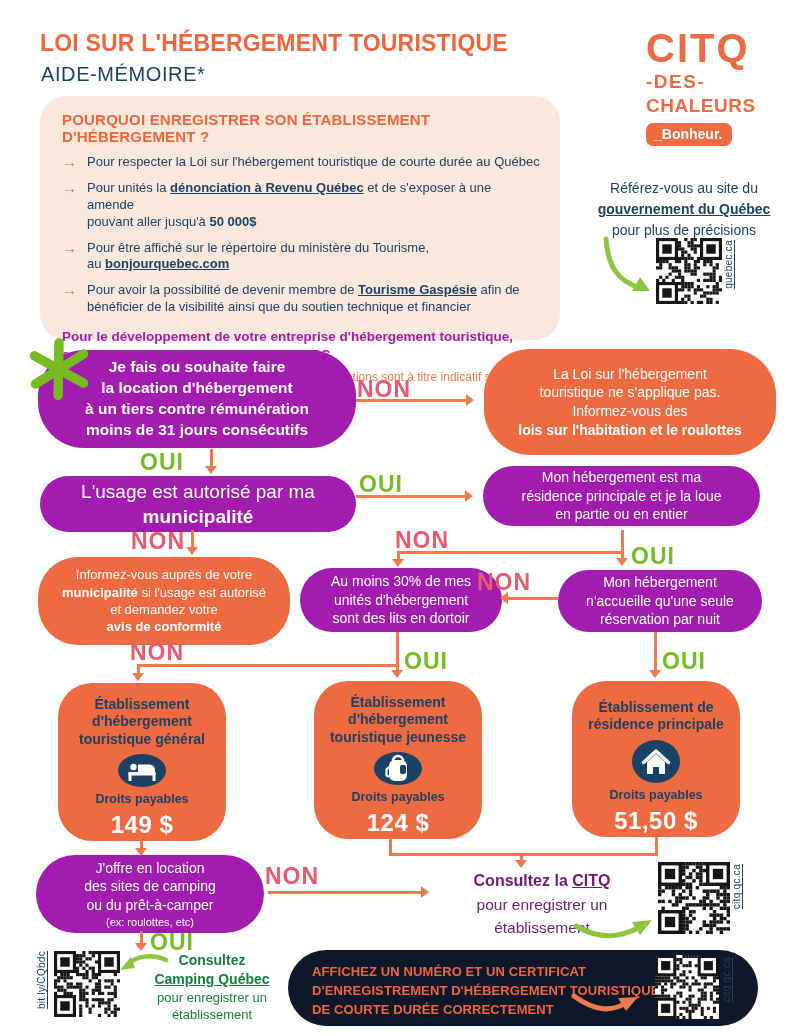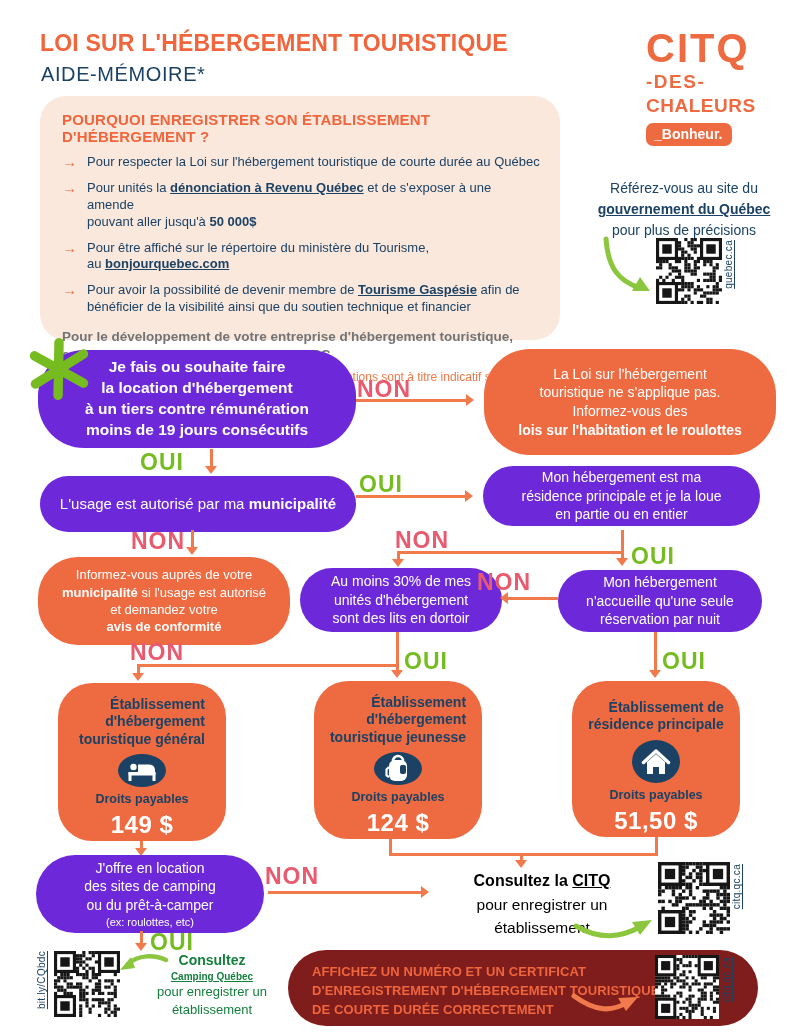--- a/index.html
+++ b/index.html
@@ -17,52 +17,52 @@
   .logo-baie { font-size:40px; font-weight:800; letter-spacing:2px; line-height:1; }
   .logo-des { font-size:19px; font-weight:800; letter-spacing:1.5px; margin-top:3px; }
   .logo-chaleurs { font-size:19px; font-weight:800; letter-spacing:.5px; margin-top:2px; }
   .logo-chip { display:inline-block; margin-top:6px; background:#EE6A41; color:#fff; font-size:14px; font-weight:700; padding:3px 10px 4px 8px; border-radius:7px; }
 
   
   .whybox { position:absolute; left:40px; top:96px; width:520px; height:244px; background:#FBE8DD; border-radius:26px; padding:15px 20px 8px 22px; }
   .why-heading { color:#F0653C; font-weight:800; font-size:15px; letter-spacing:.2px; margin-bottom:9px; }
   .bullet { display:flex; gap:7px; margin-bottom:9px; color:#1B4264; font-size:13px; line-height:1.3; }
   .barrow { color:#EE6A41; font-weight:800; font-size:15px; width:18px; flex:none; line-height:1.1; }
-  .why-footer { color:#737373; font-weight:800; font-size:13.5px; line-height:1.3; margin-top:12px; }
+  .why-footer { color:#a21caf; font-weight:800; font-size:13.5px; line-height:1.3; margin-top:12px; }
   .why-note { color:#F0784A; font-size:12px; text-align:right; margin-top:7px; }
 
   
   .gouv { position:absolute; left:575px; top:178px; width:218px; text-align:center; color:#1B4264; font-size:14px; line-height:1.5; }
 
   
   .node { position:absolute; display:flex; flex-direction:column; justify-content:center; align-items:center; text-align:center; color:#fff; line-height:1.34; }
-  .navy { background:#6d28d9; }
-  .orangebg { background:#EE6A41;text-align:right; }
+  .navy { background:#a21caf; }
+  .orangebg { background:#EE6A41; }
   .lbl { position:absolute; font-weight:800; font-size:23px; letter-spacing:1px; }
   .lbl-non { color:#E95A6F; }
   .lbl-oui { color:#76BC21; }
   .hline { position:absolute; height:3px; background:#F07A4C; }
   .vline { position:absolute; width:3px; background:#F07A4C; }
   .arr { position:absolute; width:0; height:0; border:solid transparent; }
   .arr-down  { border-width:8px 6px 0 6px; border-top-color:#F07A4C; }
   .arr-right { border-width:6px 0 6px 8px; border-left-color:#F07A4C; }
   .arr-left  { border-width:6px 8px 6px 0; border-right-color:#F07A4C; }
 
   .result { justify-content:flex-start; padding-top:13px; border-radius:34px; }
   .rtitle { color:#1B4264; font-weight:800; font-size:14px; line-height:1.24; }
   .icon-circle { width:48px; height:48px; border-radius:50%; background:#1B4264; display:flex; align-items:center; justify-content:center; margin:6px 0 4px; }
   .fee-label { color:#1B4264; font-weight:800; font-size:12.5px; }
   .fee { color:#fff; font-weight:800; font-size:24px; letter-spacing:.5px; margin-top:1px; }
 
   .qr { position:absolute; background:#fff; }
   .vlabel { position:absolute; writing-mode:vertical-rl; transform:rotate(180deg); color:#1B4264; font-size:10px; letter-spacing:.3px; text-decoration:underline; line-height:1; }
 
-  .citq-block { position:absolute; left:438px; top:869px; width:208px; text-align:center; color:#000000; font-size:15.5px; line-height:1.5; }
+  .citq-block { position:absolute; left:438px; top:869px; width:208px; text-align:center; color:#701a75; font-size:15.5px; line-height:1.5; }
   .camp-block { position:absolute; left:136px; top:951px; width:152px; text-align:center; color:#15803d; font-size:13px; line-height:1.35; }
-  .banner { position:absolute; left:288px; top:950px; width:470px; height:76px; background:#7f1d1d; border-radius:38px; padding:13px 0 0 24px; }
+  .banner { position:absolute; left:288px; top:950px; width:470px; height:76px; background:#0f172a; border-radius:38px; padding:13px 0 0 24px; }
   .banner-text { color:#F0653C; font-weight:800; font-size:13px; line-height:1.45; letter-spacing:.1px; }
   .date { position:absolute; left:742px; top:1043px; color:#1B4264; font-size:13px; font-weight:600; }
   .smalltxt { font-size:11px;text-align:right; }
 </style>
 </head>
 <body>
 
 <div class="page">
 
   <div class="title">LOI SUR L'HÉBERGEMENT TOURISTIQUE</div>
@@ -256,21 +256,21 @@
         <rect x="0.00" y="66.67" width="33.33" height="33.33"></rect>
         <rect fill="#fff" x="4.76" y="71.43" width="23.81" height="23.81"></rect>
         <rect x="9.52" y="76.19" width="14.29" height="14.29"></rect>
       </svg></div>
   <div class="vlabel" style="left:724px;top:240px">quebec.ca</div>
 
   <div class="node navy" style="left:38px;top:350px;width:318px;height:98px;border-radius:46px;font-weight:700;font-size:15.5px">
     <div>Je fais ou souhaite faire</div>
     <div>la location d'hébergement</div>
     <div>à un tiers contre rémunération</div>
-    <div>moins de 19 jours consécutifs</div>
+    <div>moins de 31 jours consécutifs</div>
   </div>
   <svg class="abs" style="left:26px;top:336px" width="66" height="66" viewBox="0 0 70 70">
     <g stroke="#76BC21" stroke-width="10" stroke-linecap="round">
       <line x1="35" y1="7" x2="34" y2="63"></line>
       <line x1="9" y1="21" x2="61" y2="50"></line>
       <line x1="61" y1="19" x2="10" y2="51"></line>
     </g>
   </svg>
 
   <div class="lbl lbl-non" style="left:357px;top:376px">NON</div>
@@ -281,21 +281,21 @@
     <div><span>La Loi sur l'hébergement</span></div>
     <div><span>touristique ne s'applique pas.</span></div>
     <div><span>Informez-vous des</span></div>
     <div><span class="b">lois sur l'habitation et le roulottes</span></div>
   </div>
 
   <div class="lbl lbl-oui" style="left:140px;top:449px">OUI</div>
   <div class="vline" style="left:210px;top:449px;height:18px"></div>
   <div class="arr arr-down" style="left:205px;top:466px"></div>
 
-  <div class="node navy" style="left:40px;top:476px;width:316px;height:56px;border-radius:28px;font-size:15px">
+  <div class="node navy" style="left:40px;top:476px;width:316px;height:56px;border-radius:28px;font-size:19px">
     <div><span>L'usage est autorisé par ma </span><span class="b">municipalité</span></div>
   </div>
 
   <div class="lbl lbl-oui" style="left:359px;top:471px">OUI</div>
   <div class="hline" style="left:356px;top:495px;width:111px"></div>
   <div class="arr arr-right" style="left:465px;top:490px"></div>
 
   <div class="node navy" style="left:483px;top:466px;width:277px;height:60px;border-radius:32px;font-size:14px">
     <div>Mon hébergement est ma</div>
     <div>résidence principale et je la loue</div>
@@ -747,21 +747,21 @@
         <rect fill="#fff" x="4.76" y="71.43" width="23.81" height="23.81"></rect>
         <rect x="9.52" y="76.19" width="14.29" height="14.29"></rect>
       </svg></div>
   <div class="vlabel" style="left:37px;top:951px">bit.ly/CQbdc</div>
   <svg class="abs" style="left:116px;top:952px" width="56" height="26" viewBox="0 0 56 26">
     <path d="M50 8 C38 2, 22 3, 12 12" fill="none" stroke="#8CC63E" stroke-width="4.5" stroke-linecap="round"></path>
     <path d="M4 18 L15 5 L19 16 Z" fill="#8CC63E"></path>
   </svg>
   <div class="camp-block">
     <div style="font-size:14px"><span class="b">Consultez</span></div>
-    <div style="font-size:10px"><span class="b u">Camping Québec</span></div>
+    <div style="font-size:14px"><span class="b u">Camping Québec</span></div>
     <div><span>pour enregistrer un</span></div>
     <div><span>établissement</span></div>
   </div>
 
   <div class="banner">
     <div class="banner-text">
       <div>AFFICHEZ UN NUMÉRO ET UN CERTIFICAT</div>
       <div>D'ENREGISTREMENT D'HÉBERGEMENT TOURISTIQUE</div>
       <div>DE COURTE DURÉE CORRECTEMENT</div>
     </div>

